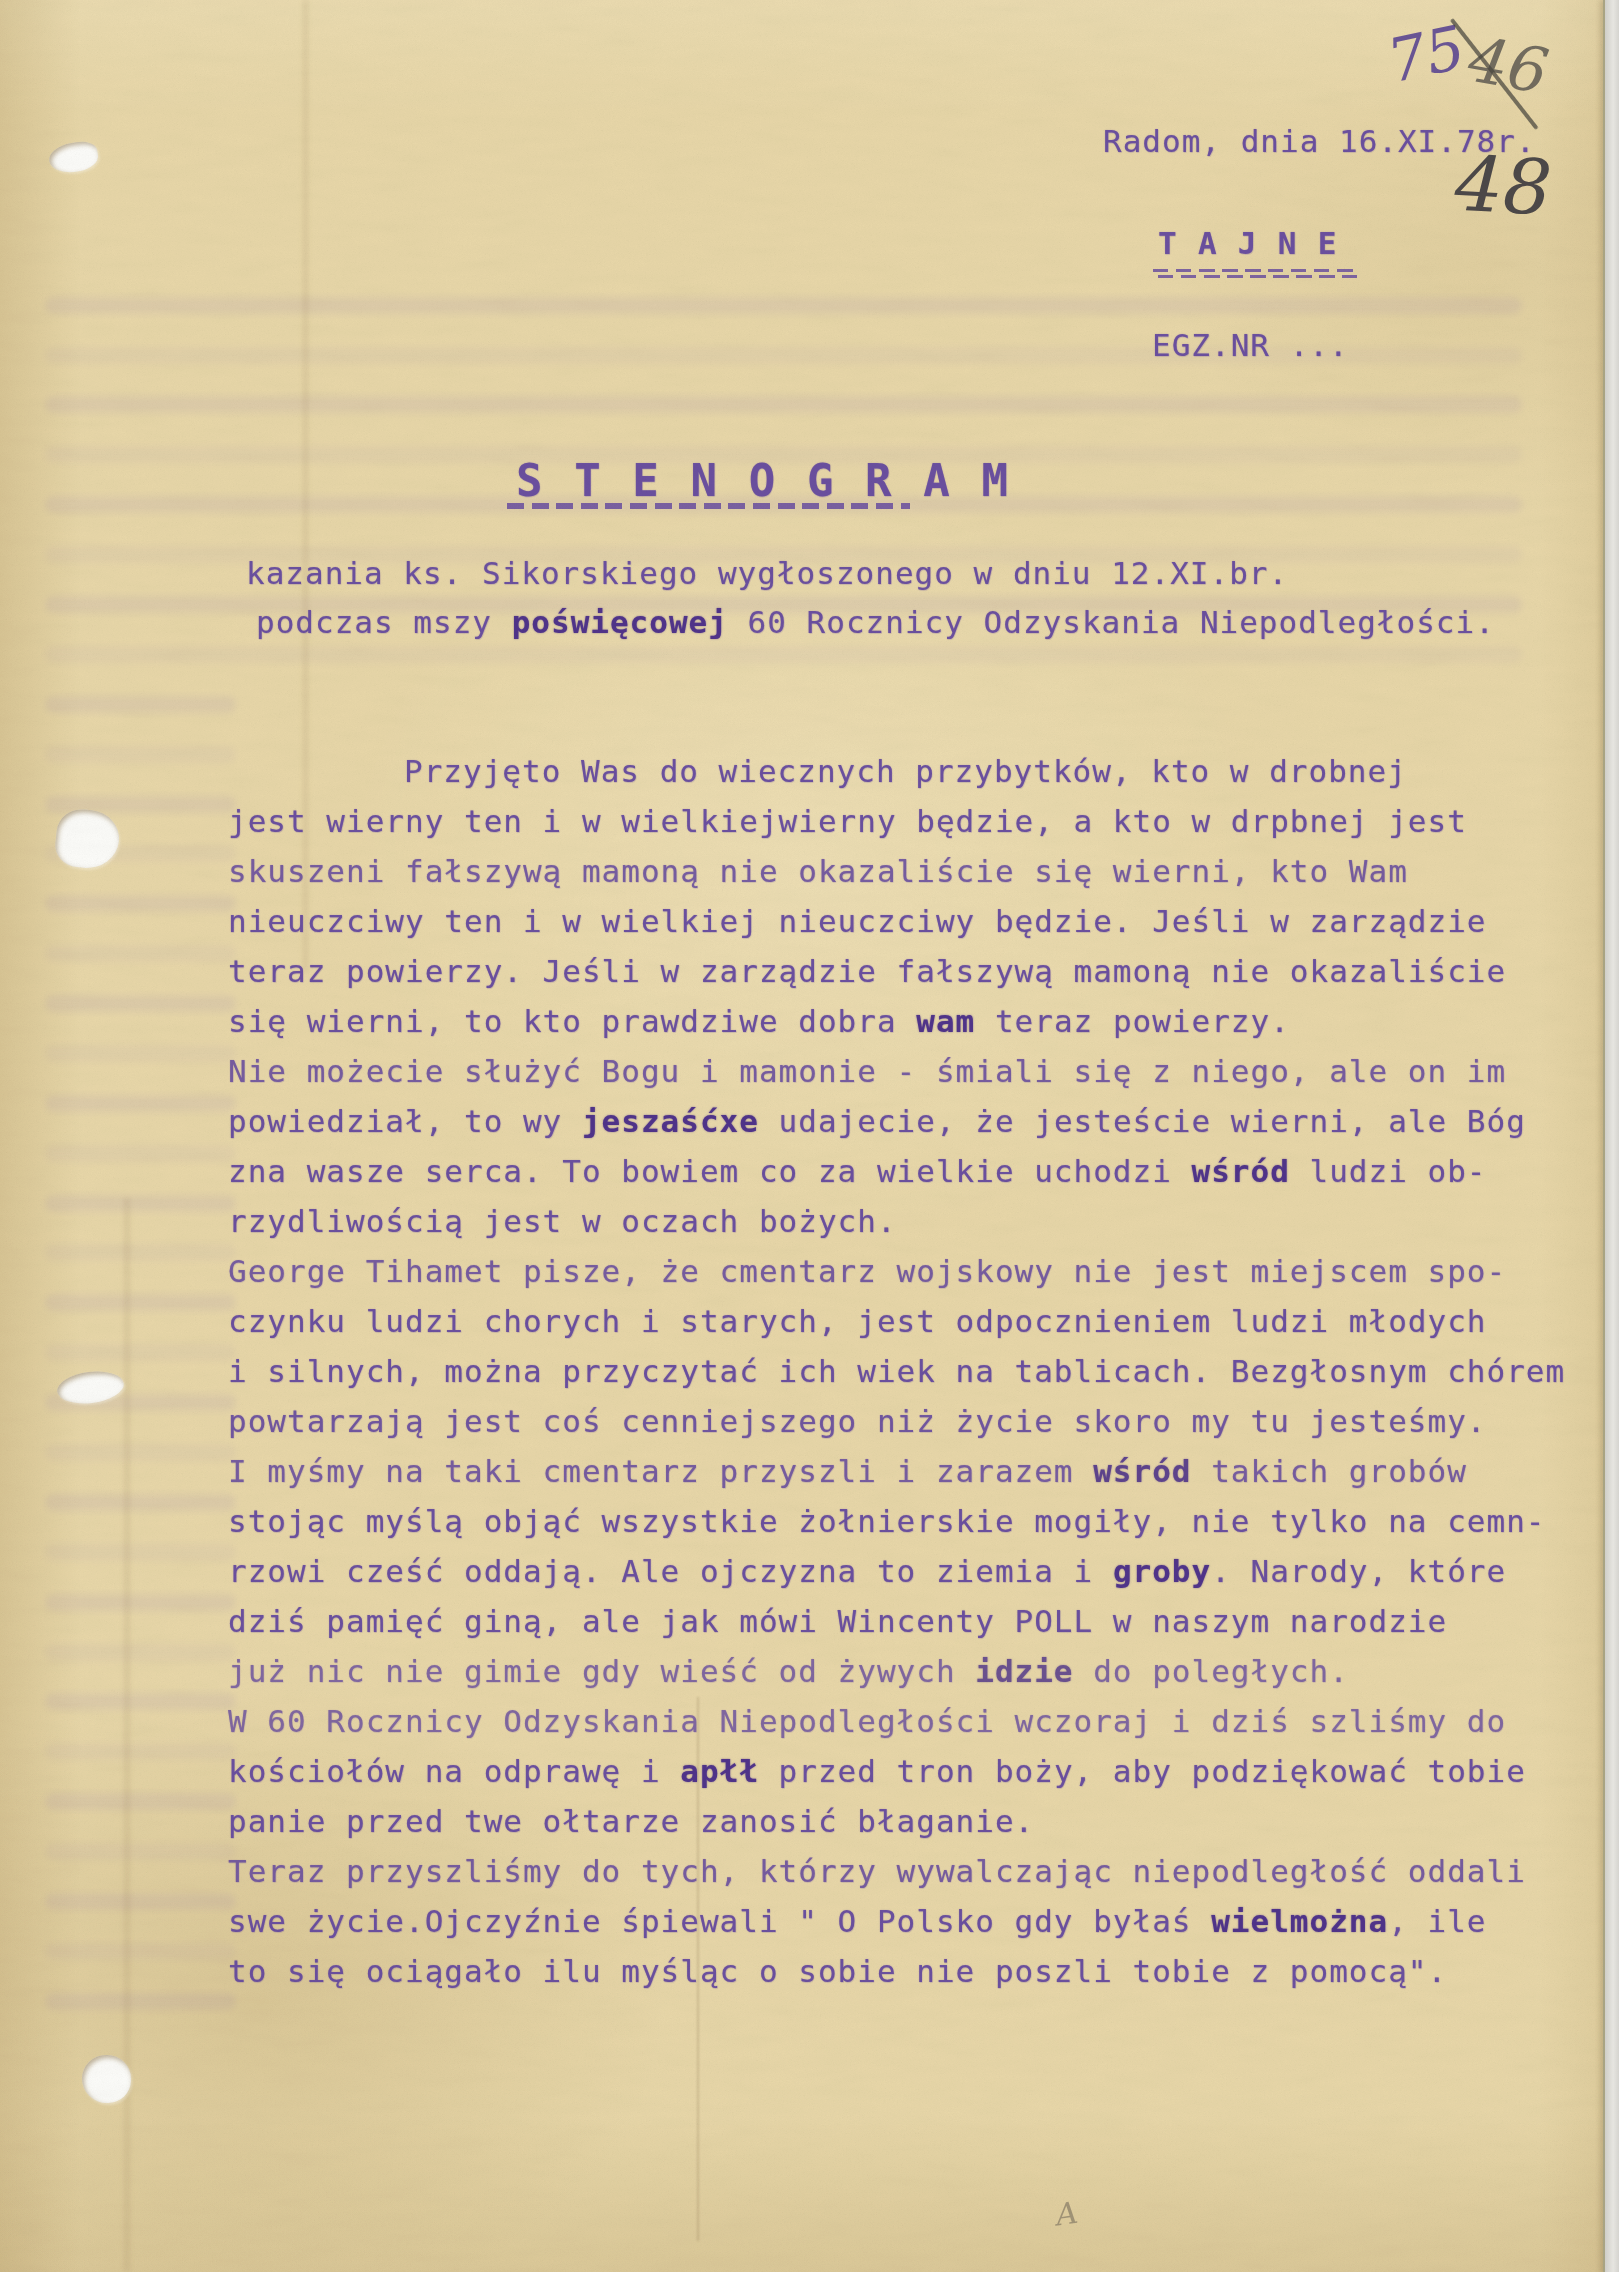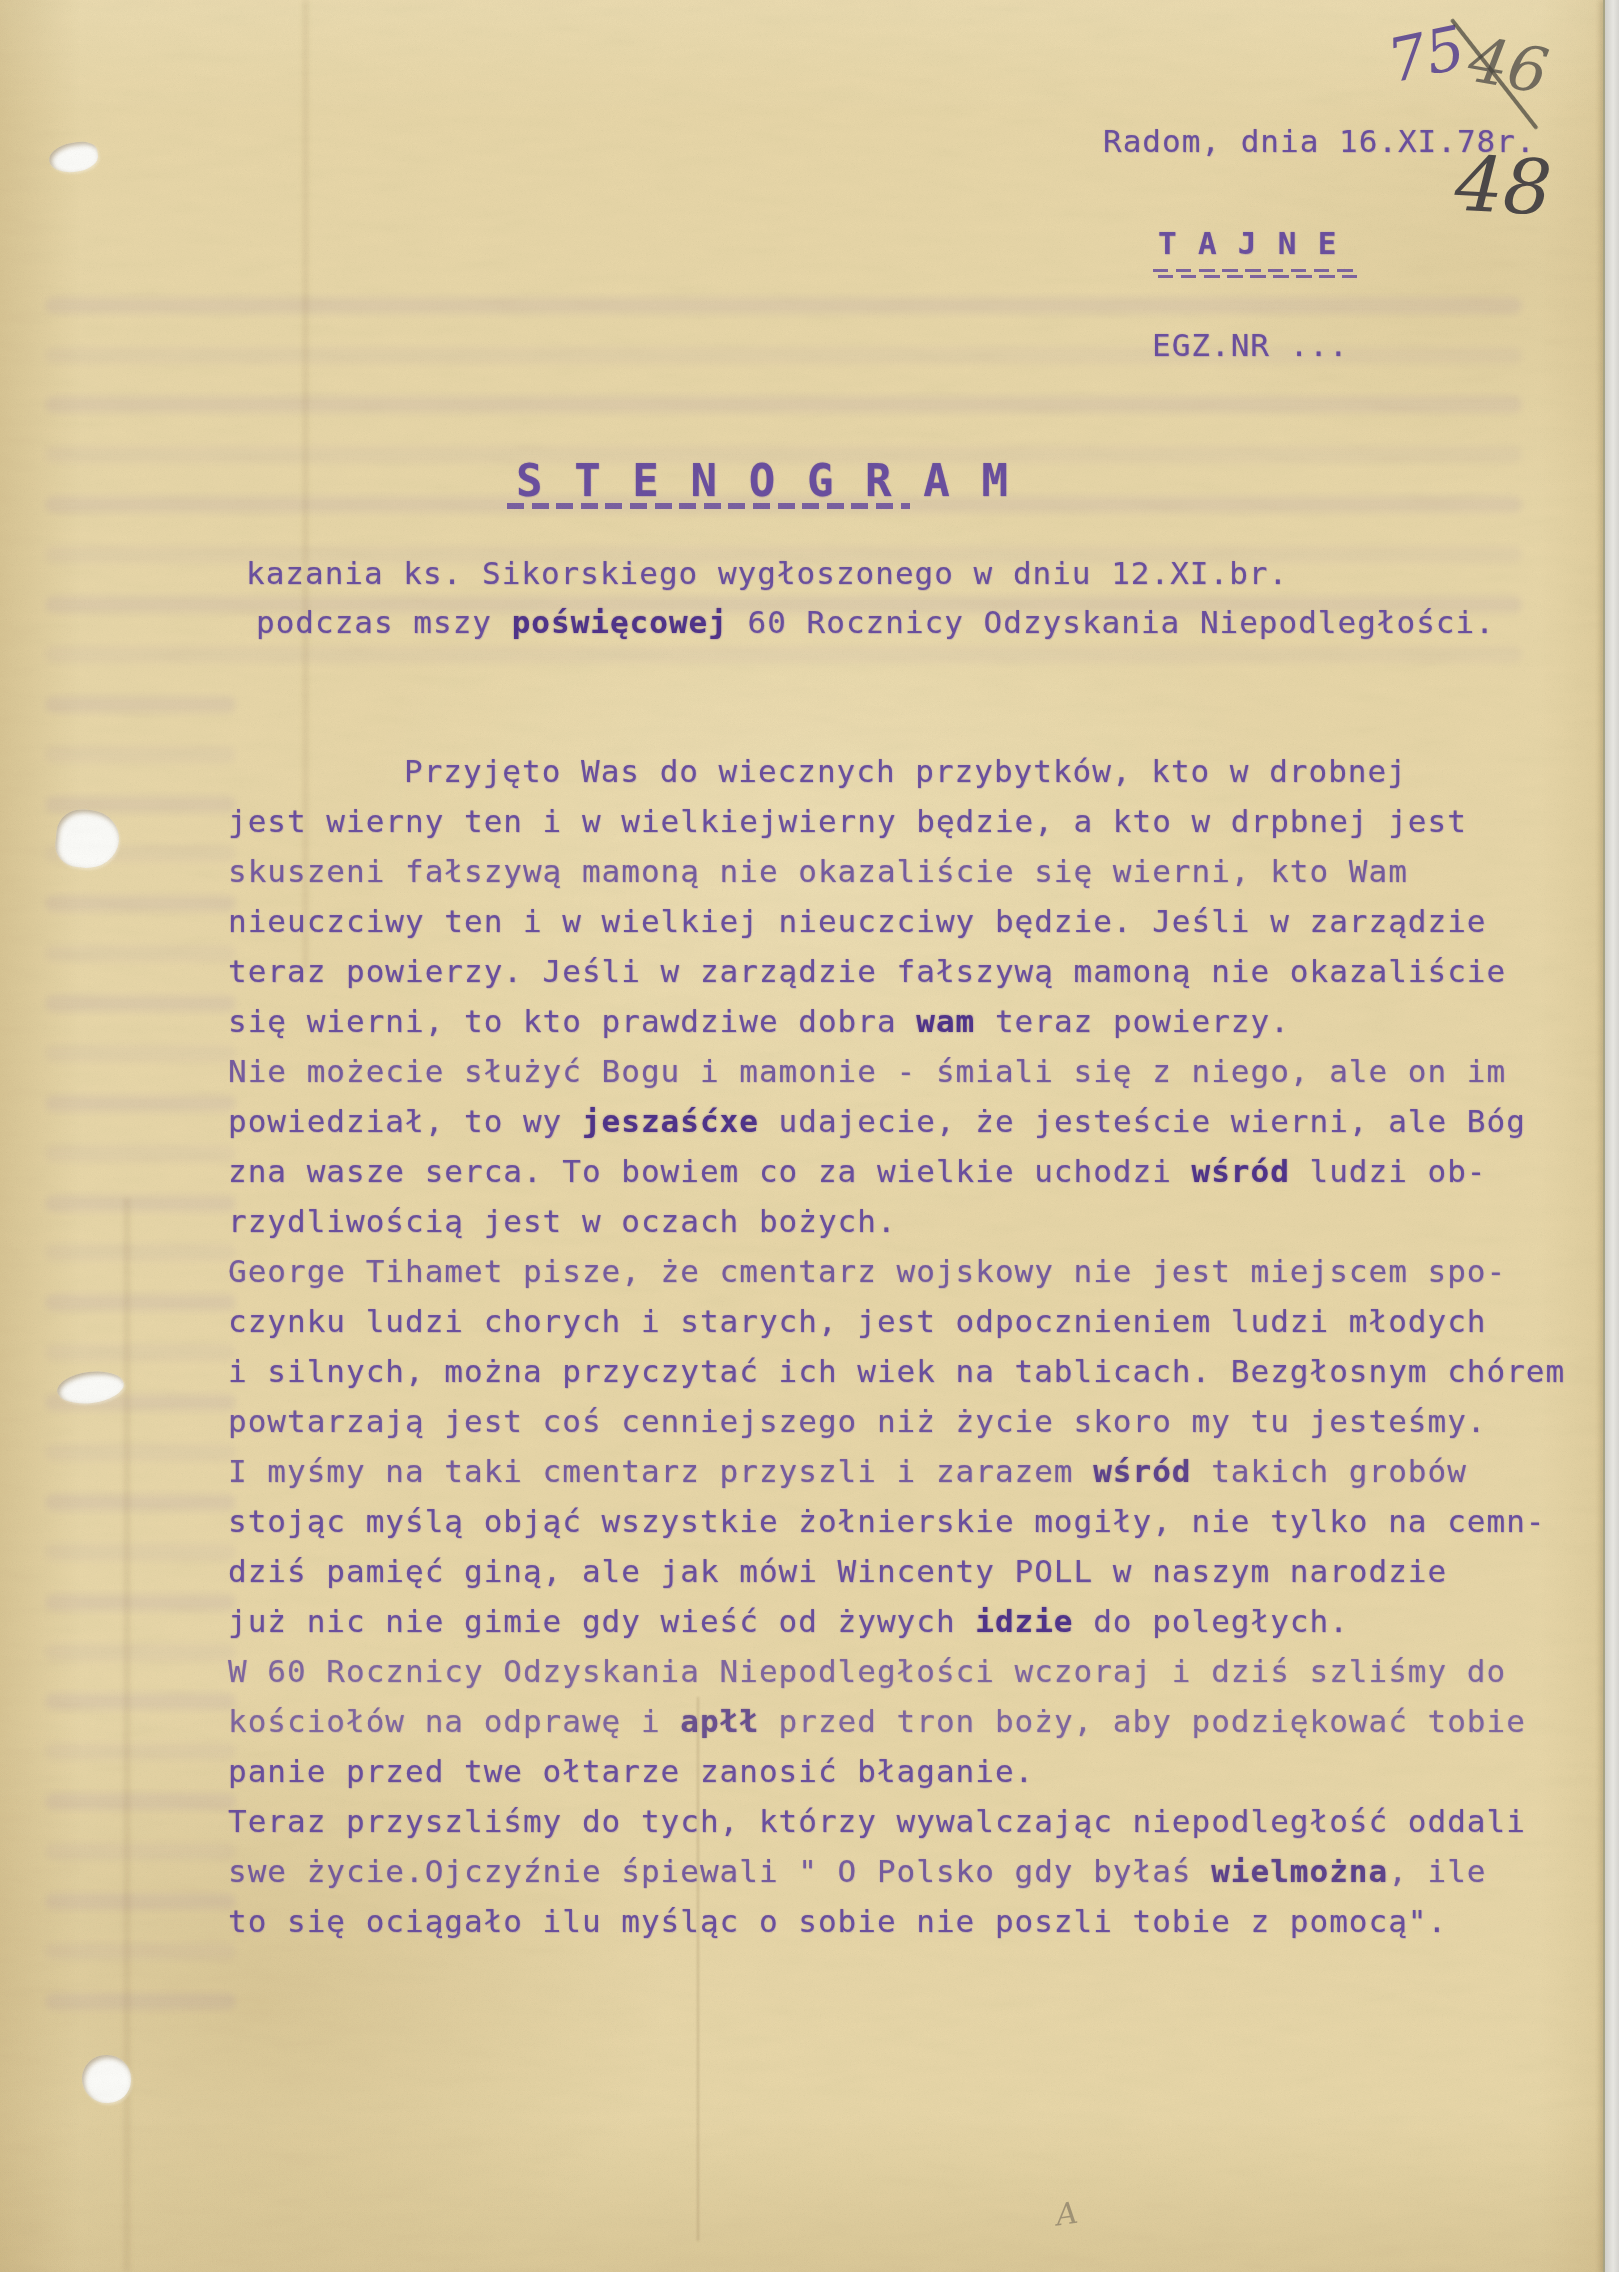--- a/index.html
+++ b/index.html
@@ -132,20 +132,21 @@
       <div class="bodyline type">Nie możecie służyć Bogu i mamonie - śmiali się z niego, ale on im</div>
       <div class="bodyline type">powiedział, to wy <span class="ov">jeszaśćxe</span> udajecie, że jesteście wierni, ale Bóg</div>
       <div class="bodyline type">zna wasze serca. To bowiem co za wielkie uchodzi <span class="ov">wśród</span> ludzi ob-</div>
       <div class="bodyline type">rzydliwością jest w oczach bożych.</div>
       <div class="bodyline type">George Tihamet pisze, że cmentarz wojskowy nie jest miejscem spo-</div>
       <div class="bodyline type">czynku ludzi chorych i starych, jest odpocznieniem ludzi młodych</div>
       <div class="bodyline type">i silnych, można przyczytać ich wiek na tablicach. Bezgłosnym chórem</div>
       <div class="bodyline type">powtarzają jest coś cenniejszego niż życie skoro my tu jesteśmy.</div>
       <div class="bodyline type">I myśmy na taki cmentarz przyszli i zarazem <span class="ov">wśród</span> takich grobów</div>
       <div class="bodyline type">stojąc myślą objąć wszystkie żołnierskie mogiły, nie tylko na cemn-</div>
+      <div class="bodyline type">rzowi cześć oddają. Ale ojczyzna to ziemia i <span class="ov">groby</span>. Narody, które</div>
       <div class="bodyline type">dziś pamięć giną, ale jak mówi Wincenty POLL w naszym narodzie</div>
       <div class="bodyline type">już nic nie gimie gdy wieść od żywych <span class="ov">idzie</span> do poległych.</div>
       <div class="bodyline type">W 60 Rocznicy Odzyskania Niepodległości wczoraj i dziś szliśmy do</div>
       <div class="bodyline type">kościołów na odprawę i <span class="ov">apłł</span> przed tron boży, aby podziękować tobie</div>
       <div class="bodyline type">panie przed twe ołtarze zanosić błaganie.</div>
       <div class="bodyline type">Teraz przyszliśmy do tych, którzy wywalczając niepodległość oddali</div>
       <div class="bodyline type">swe życie.Ojczyźnie śpiewali " O Polsko gdy byłaś <span class="ov">wielmożna</span>, ile</div>
       <div class="bodyline type">to się ociągało ilu myśląc o sobie nie poszli tobie z pomocą".</div>
     </div>
 

